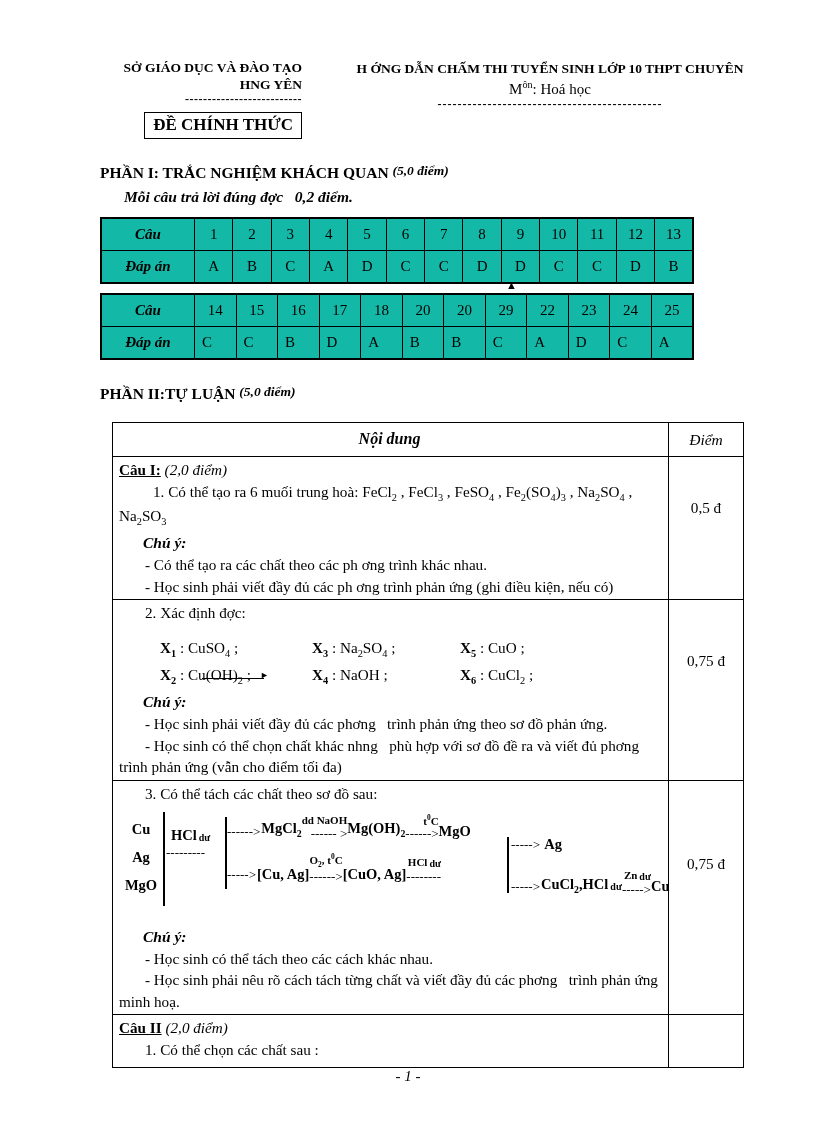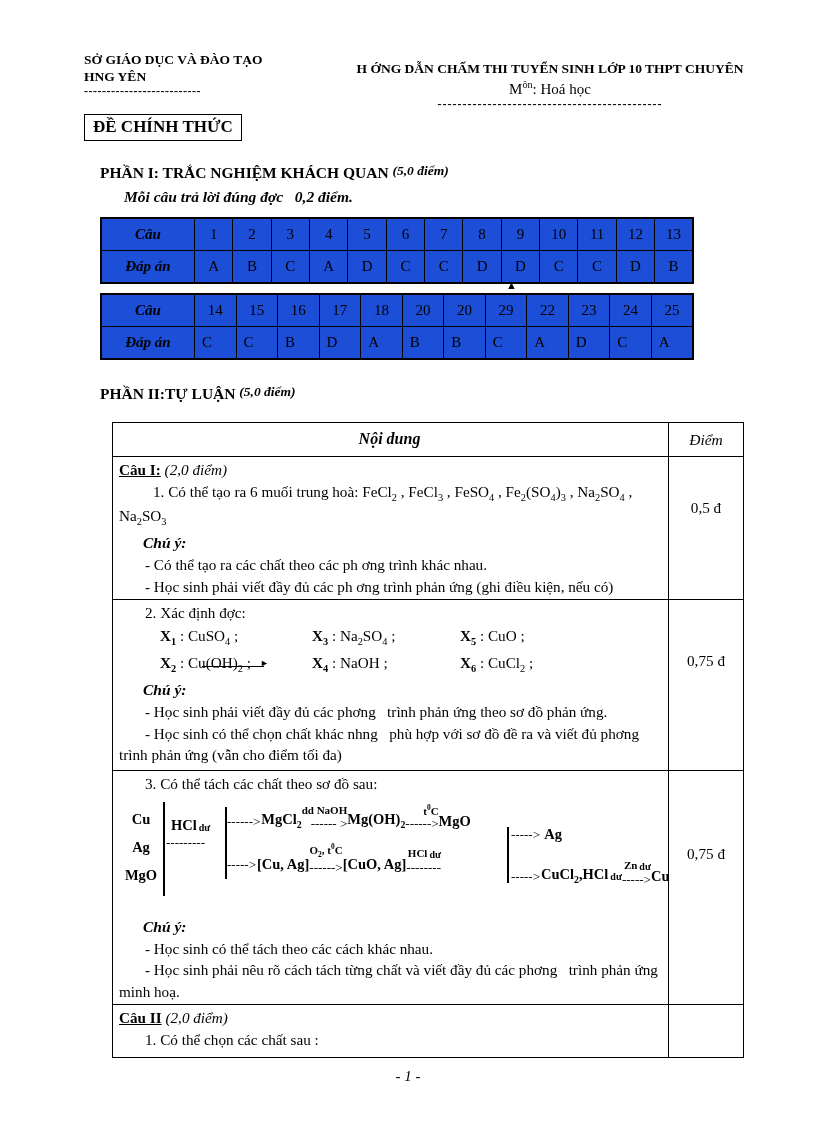--- a/index.html
+++ b/index.html
@@ -2,38 +2,38 @@
 <html><head>
 <meta charset="utf-8">
 <style>
   html,body{margin:0;padding:0;background:#888;}
   .page{position:relative;width:816px;height:1123px;background:#fff;margin:0 auto;
         font-family:"Liberation Serif", serif;color:#000;overflow:hidden;}
   sub{font-size:0.68em}
   sup{font-size:0.68em}
 
   
-  .hdr-left{position:absolute;left:84px;top:52px;width:218px;text-align:left;line-height:1.25}
+  .hdr-left{position:absolute;left:84px;top:60px;width:218px;text-align:right;line-height:1.25}
   .hdr-left .l1,.hdr-left .l2{font-weight:bold;font-size:13.5px}
   .hdr-dash{font-weight:bold;font-size:12px;line-height:10px;letter-spacing:0.5px}
-  .stamp{display:inline-block;border:1.5px solid #000;padding:1px 8px 3px 8px;margin-top:18px;
+  .stamp{display:inline-block;border:1.5px solid #000;padding:1px 8px 3px 8px;margin-top:8px;
          font-weight:bold;font-size:17px;white-space:nowrap}
   .hdr-right{position:absolute;left:332px;top:60px;width:436px;text-align:center;line-height:1.3}
   .hdr-right .l1{font-weight:bold;font-size:13.5px}
   .hdr-right .l2{font-weight:bold;font-size:14px}
   .hdr-right .l3{font-size:15px}
   .hdr-right .hdr-dash{letter-spacing:1px}
 
   
   .p1title{position:absolute;left:100px;top:163px;font-weight:bold;font-size:15.5px}
   .tpoints{font-style:italic;font-weight:bold;font-size:13.5px;vertical-align:3px}
   .p1note{position:absolute;left:124px;top:188px;font-weight:bold;font-style:italic;font-size:15.5px;white-space:pre-wrap}
 
   table.anskey{position:absolute;left:100px;border-collapse:collapse;table-layout:fixed;width:594px;
-               font-size:15px;background:#1d4ed8}
+               font-size:15px;background:#14b8a6}
   table.anskey td{border:1px solid #000;height:31px;text-align:center;padding:0}
   table.anskey{border:2px solid #000}
   table.anskey td.lbl{font-weight:bold;font-style:italic;width:92px}
   .t1{top:217px}
   .t2{top:293px}
   .t2 td.ans{text-align:left;padding-left:7px}
   .marker{position:absolute;left:506px;top:280px;font-size:11px;line-height:11px}
 
   
   .p2title{position:absolute;left:100px;top:384px;font-weight:bold;font-size:15.5px}
@@ -50,21 +50,21 @@
       display:flex;justify-content:center;font-size:15.2px}
   .r1{min-height:137px}.r2{min-height:171px}.r3{min-height:233px}.r4{min-height:53px}
   .pt1{padding-top:42px}.pt2{padding-top:52px}.pt3{padding-top:74px}
   .cau-title{font-weight:bold;text-decoration:underline;font-size:15.2px}
   .cau-points{font-style:italic}
   .para{text-indent:34px;white-space:pre-wrap}
   .chuy{margin-left:24px;font-weight:bold;font-style:italic;font-size:15.5px;margin-top:2px}
   .note{text-indent:26px;white-space:pre-wrap}
 
   
-  .xgrid{display:grid;grid-template-columns:152px 148px auto;margin-left:41px;row-gap:3px;margin-top:1px}
+  .xgrid{display:grid;grid-template-columns:152px 148px auto;margin-left:41px;row-gap:3px;margin-top:13px}
   .xitem b{font-weight:bold}
   .x2wrap{position:relative;display:inline-block}
   .strike{position:absolute;left:46%;right:-13px;top:54%;border-top:1.5px solid #000}
   .strike-arrow{position:absolute;right:-5px;top:-8px;font-size:9px;line-height:9px}
 
   
   .diagram{position:relative;height:117px;margin:2px 0 0 0;font-size:14px}
   .dabs{position:absolute}
   .vline{position:absolute;width:1.5px;background:#000}
   .mix{left:4px;top:8px;width:36px;text-align:center;font-weight:bold;line-height:28px;font-size:14.5px}

